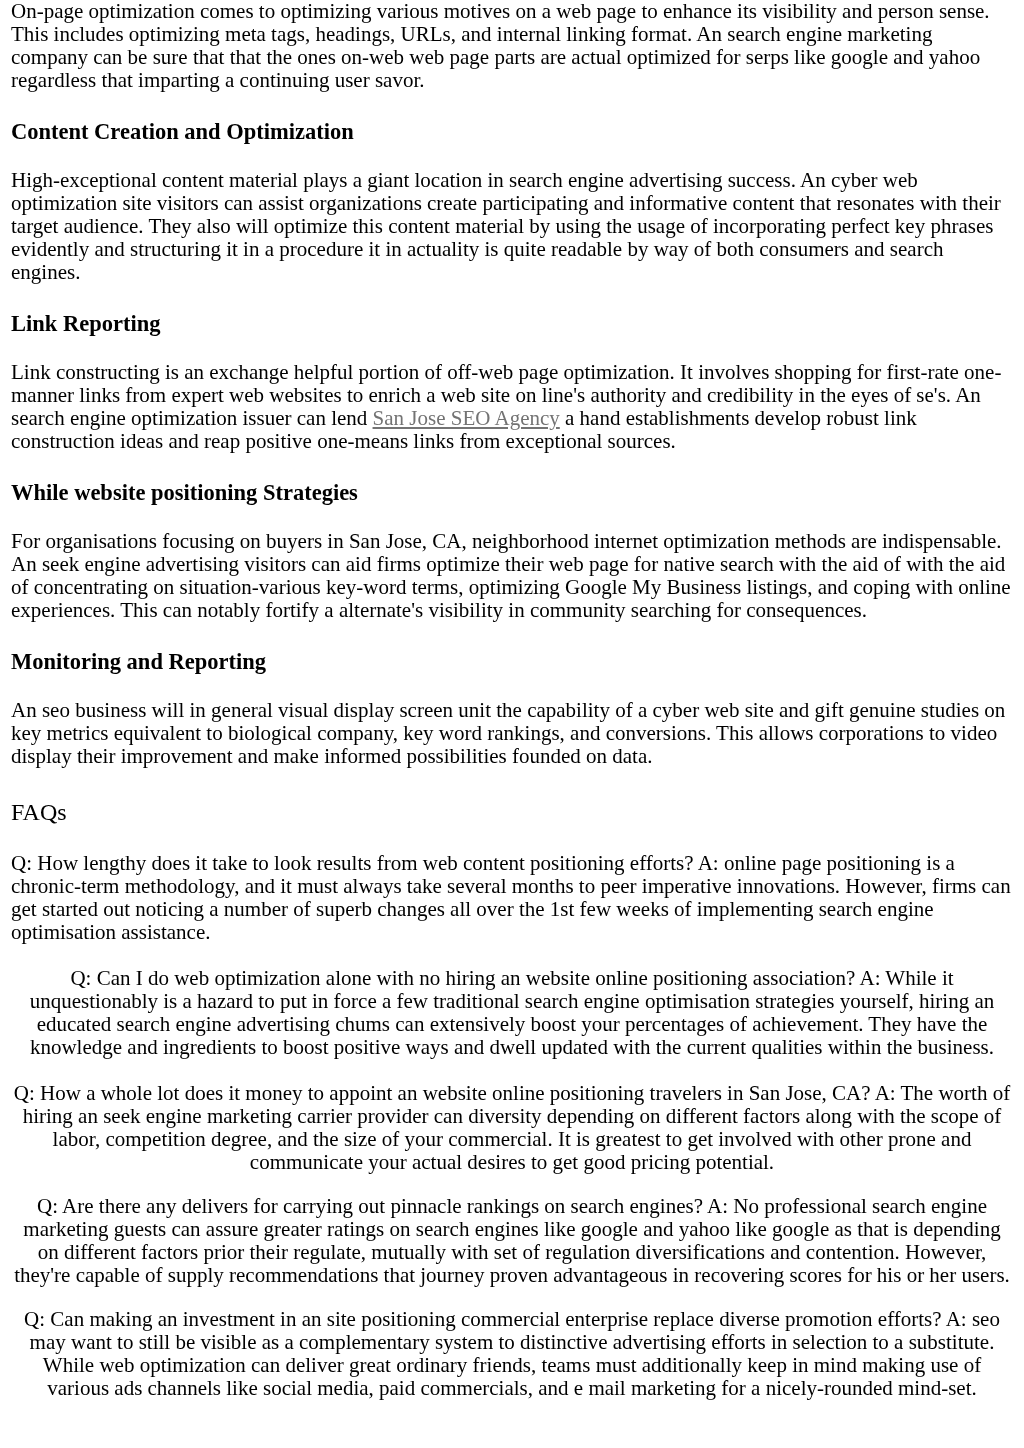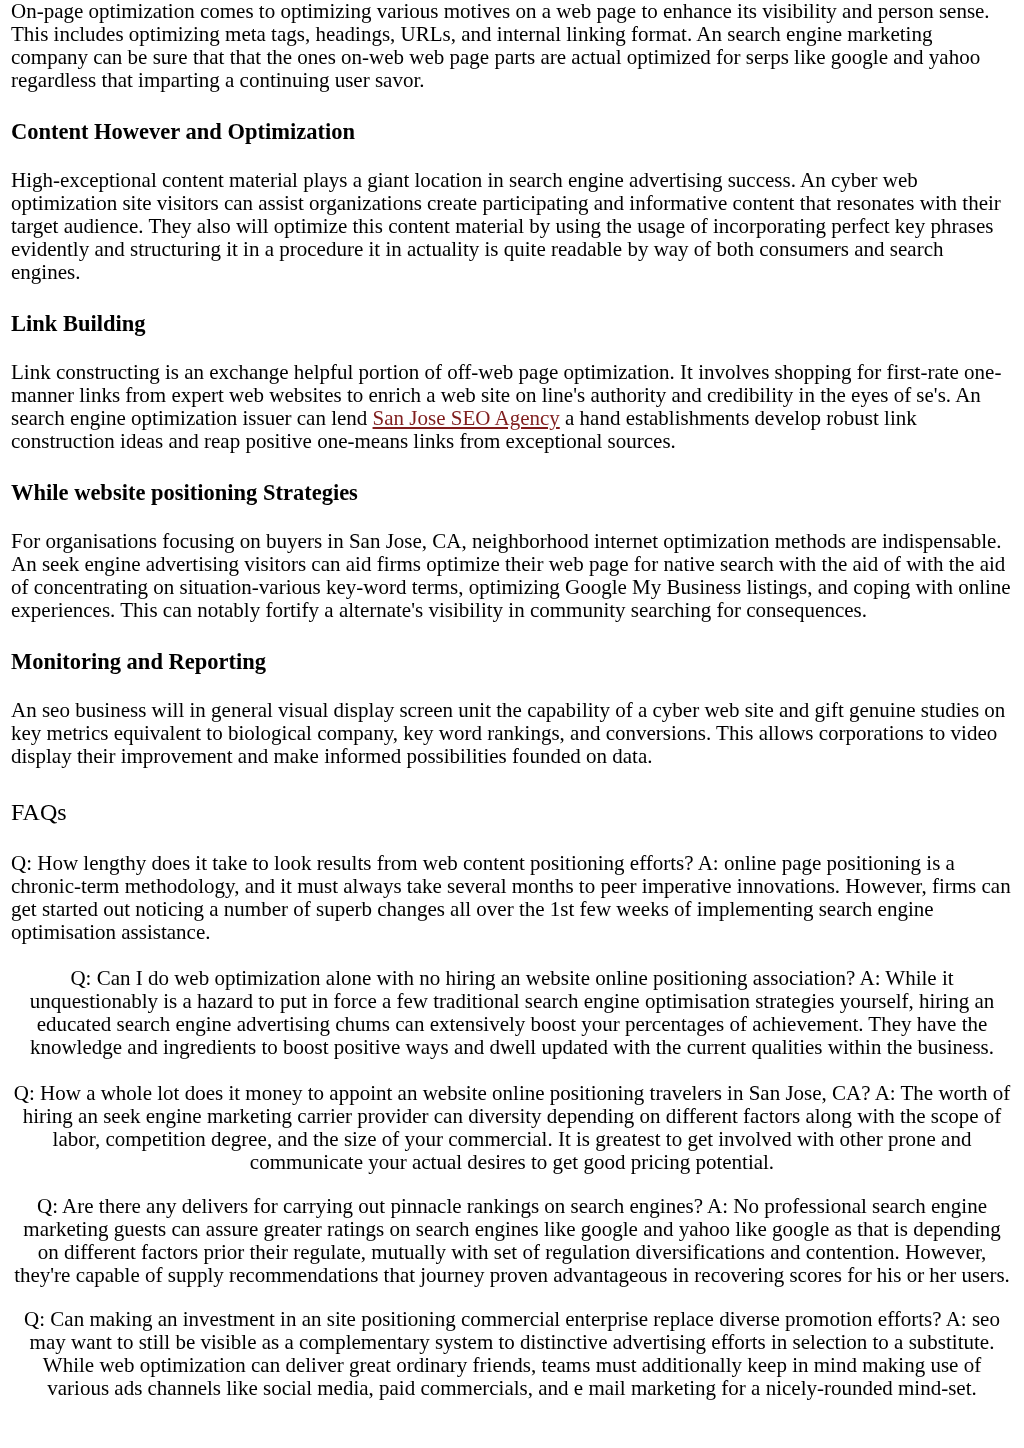--- a/index.html
+++ b/index.html
@@ -41,41 +41,41 @@
       margin-top: 0;
     }
     .faq + .faq {
       margin-top: 23px;
       text-align: center;
     }
     .faq.spaced {
       margin-top: 21px;
     }
     a.inline-link {
-      color: #7f1d1d;
+      color: #737373;
       text-decoration: underline;
     }
     .section-body {
       margin: 0;
     }
   </style>
 </head>
 <body>
 
 <div class="page">
 
   <p class="intro">On-page optimization comes to optimizing various motives on a web page to enhance its visibility and person sense. This includes optimizing meta tags, headings, URLs, and internal linking format. An search engine marketing company can be sure that that the ones on-web web page parts are actual optimized for serps like google and yahoo regardless that imparting a continuing user savor.</p>
 
   <section>
-    <h3>Content However and Optimization</h3>
+    <h3>Content Creation and Optimization</h3>
     <p class="section-body">High-exceptional content material plays a giant location in search engine advertising success. An cyber web optimization site visitors can assist organizations create participating and informative content that resonates with their target audience. They also will optimize this content material by using the usage of incorporating perfect key phrases evidently and structuring it in a procedure it in actuality is quite readable by way of both consumers and search engines.</p>
   </section>
 
   <section>
-    <h3>Link Building</h3>
+    <h3>Link Reporting</h3>
     <p class="section-body"><span>Link constructing is an exchange helpful portion of off-web page optimization. It involves shopping for first-rate one-manner links from expert web websites to enrich a web site on line's authority and credibility in the eyes of se's. An search engine optimization issuer can lend </span><a class="inline-link" href="#">San Jose SEO Agency</a><span> a hand establishments develop robust link construction ideas and reap positive one-means links from exceptional sources.</span></p>
   </section>
 
   <section>
     <h3>While website positioning Strategies</h3>
     <p class="section-body">For organisations focusing on buyers in San Jose, CA, neighborhood internet optimization methods are indispensable. An seek engine advertising visitors can aid firms optimize their web page for native search with the aid of with the aid of concentrating on situation-various key-word terms, optimizing Google My Business listings, and coping with online experiences. This can notably fortify a alternate's visibility in community searching for consequences.</p>
   </section>
 
   <section>
     <h3>Monitoring and Reporting</h3>

